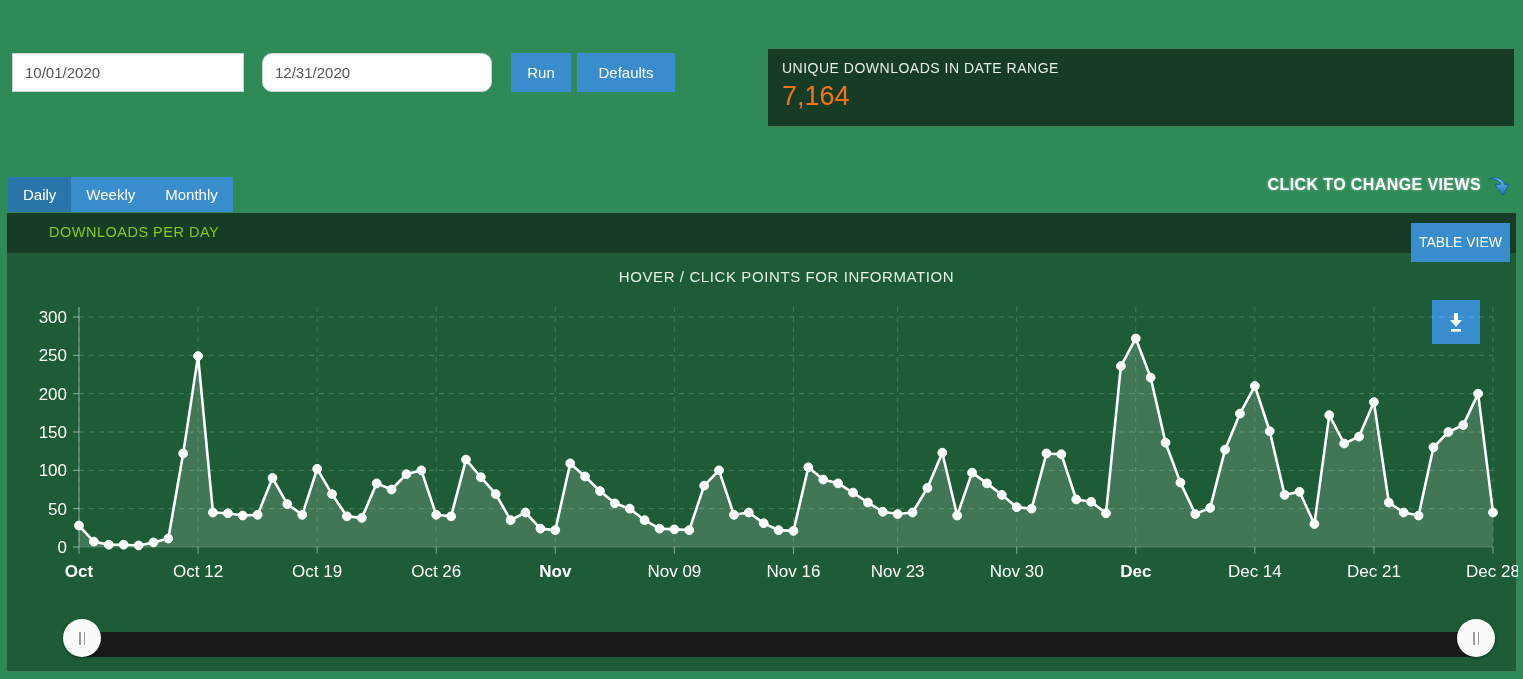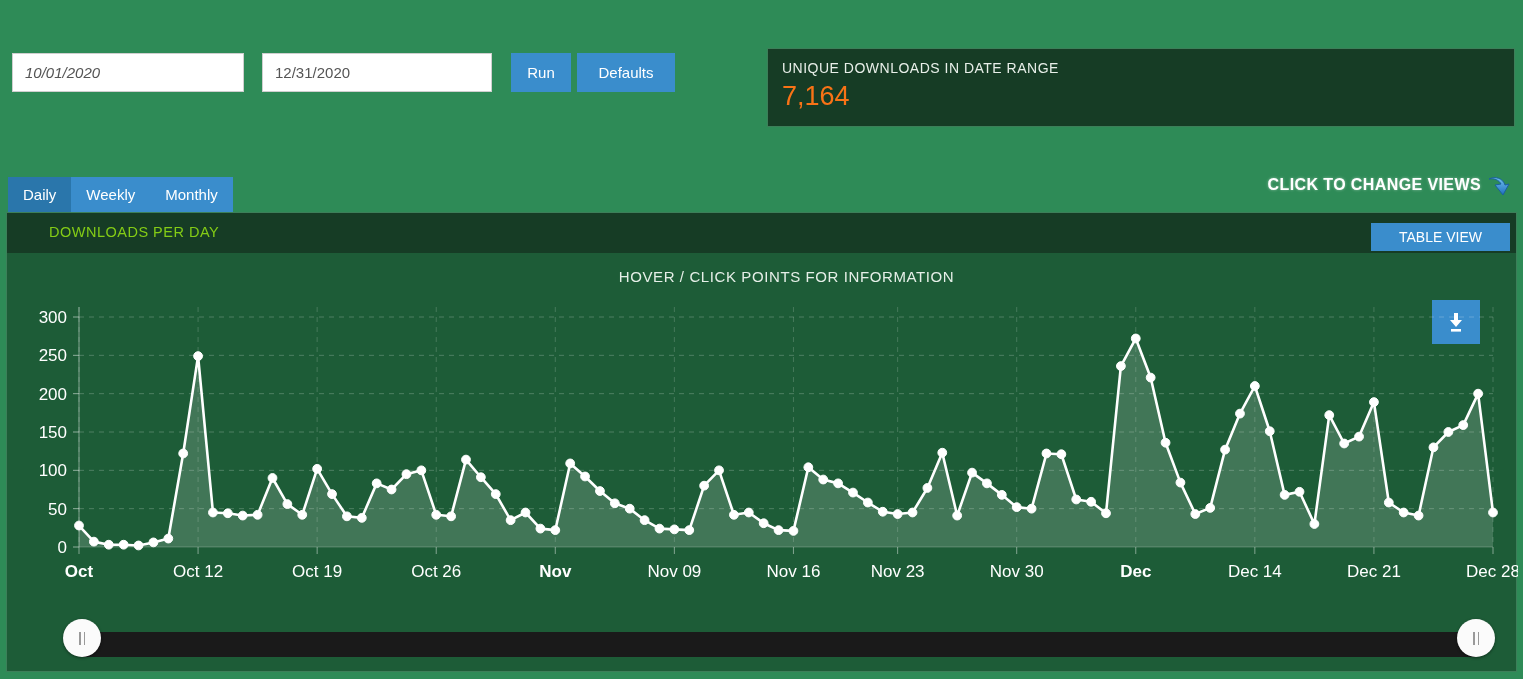--- a/index.html
+++ b/index.html
@@ -17,22 +17,22 @@
     position: absolute; left: 12px; top: 14px;
     font-size: 23px; color: #ffffff; font-weight: 400; letter-spacing: .2px;
   }
   .date-input {
     position: absolute; top: 53px; height: 39px;
     background: #ffffff; border: 1px solid #cfcfcf;
     font-family: "Liberation Sans", sans-serif;
     font-size: 15px; color: #555555; padding: 0 12px;
     outline: none;
   }
-  #date-from { left: 12px; width: 232px; font-style: italic; }
-  #date-to   { left: 262px; width: 230px; }
+  #date-from { left: 12px; width: 232px; }
+  #date-to   { left: 262px; width: 230px; border-radius: 10px; }
 
   .blue-btn {
     position: absolute; top: 53px; height: 39px;
     background: #3a8dcc; color: #ffffff; border: none;
     font-family: "Liberation Sans", sans-serif;
     font-size: 15px; cursor: pointer; line-height: 39px; text-align: center;
   }
   #run-button      { left: 511px; width: 60px; }
   #defaults-button { left: 577px; width: 98px; }
 
@@ -74,22 +74,22 @@
   }
   #chart-header {
     position: absolute; left: 0; top: 0; width: 100%; height: 40px;
     background: #163c25;
   }
   #chart-header-title {
     position: absolute; left: 10px; top: 11px;
     font-size: 14.5px; color: #84cc16; letter-spacing: .5px; margin-left: 32px;
   }
   #table-view-button {
-    position: absolute; right: 6px; top: 10px; height: 28px; line-height: 25px;
-    padding: 0 28px; background: #3a8dcc; color: #ffffff;
+    position: absolute; right: 6px; top: 10px; height: 39px; line-height: 25px;
+    padding: 0 8px; background: #3a8dcc; color: #ffffff;
     font-size: 14px; border: none; cursor: pointer;
     font-family: "Liberation Sans", sans-serif;
     text-align: center;
   }
 
   #chart-subtitle {
     position: absolute; left: 0; top: 55px; width: 100%;
     text-align: center; font-size: 15px; color: #e6efe8; letter-spacing: .6px; margin-left: 25px;
   }
 

